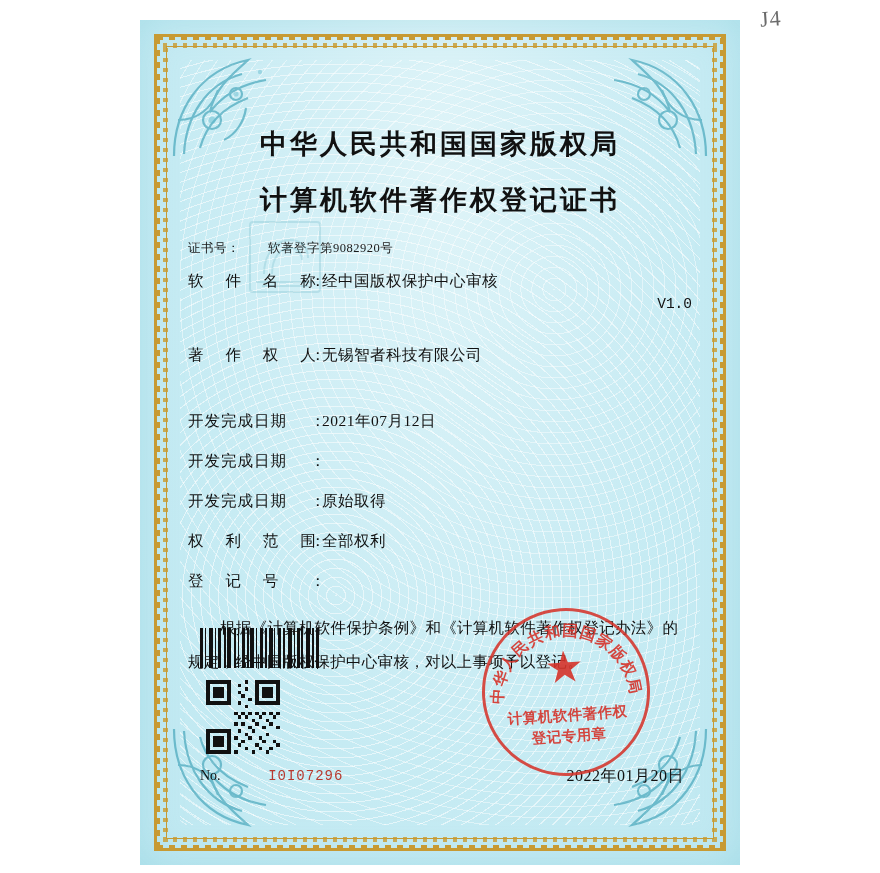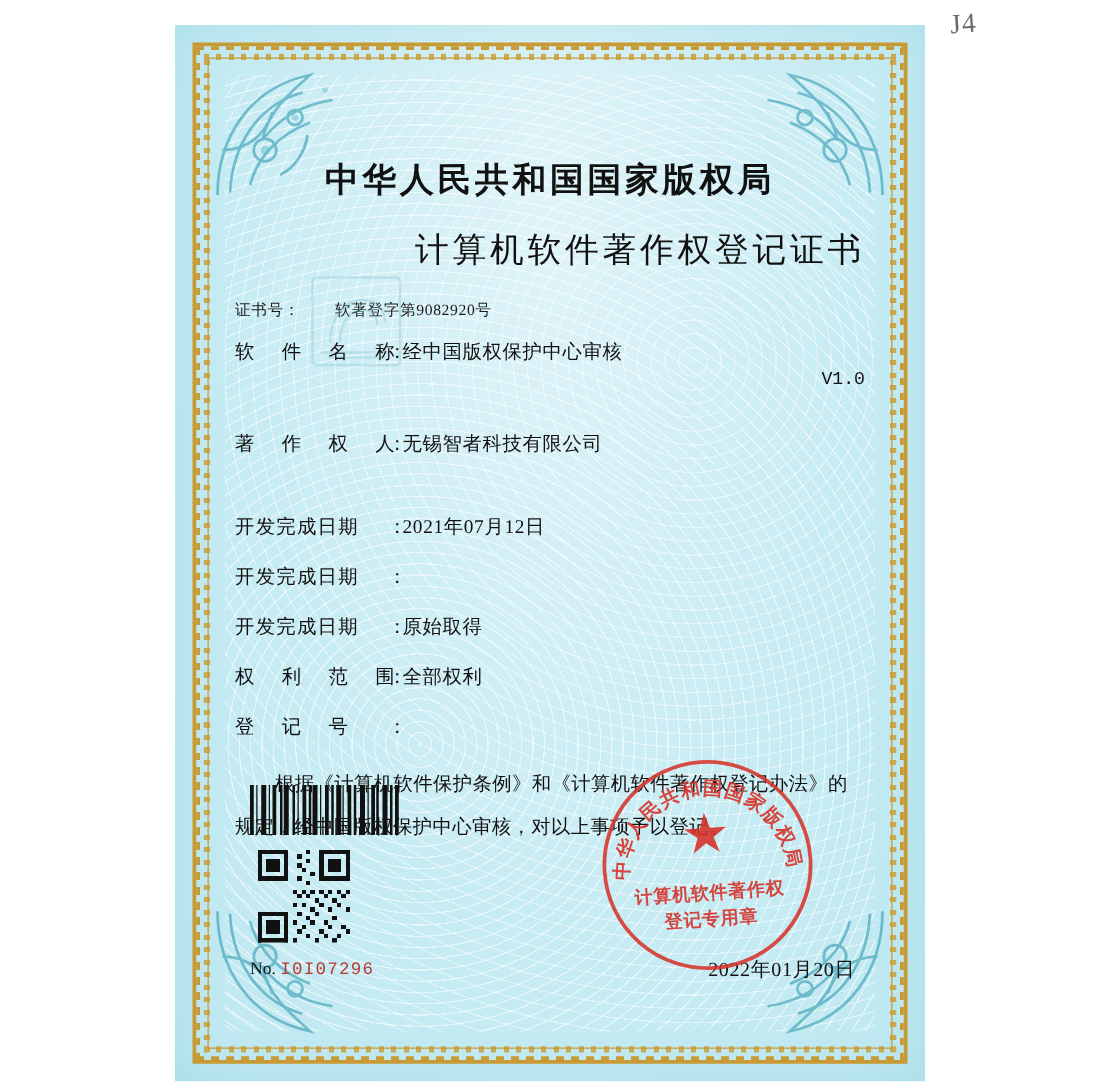--- a/index.html
+++ b/index.html
@@ -110,25 +110,25 @@
   .title-main {
     text-align: center;
     font-size: 27px;
     letter-spacing: 3px;
     color: #111;
     font-weight: bold;
     margin-top: 58px;
     font-family: "Liberation Serif", serif;
   }
   .title-sub {
-    text-align: right;
+    text-align: center;
     font-size: 27px;
     letter-spacing: 3px;
     color: #111;
-    font-weight: normal;
+    font-weight: bold;
     margin-top: 20px;
     font-family: "Liberation Serif", serif;
   }
 
   .cert-no {
     text-align: left;
     font-size: 12.5px;
     color: #1a1a1a;
     margin-top: 22px;
     padding-right: 8px;
@@ -213,20 +213,21 @@
     position: absolute;
     left: 12px;
     top: 700px;
     font-size: 14px;
     color: #111;
   }
   .serial .num {
     font-family: "Liberation Mono", monospace;
     color: #b8392f;
     letter-spacing: 1px;
+    margin-left: 44px;
   }
 
   .issue-date {
     position: absolute;
     right: 8px;
     top: 698px;
     font-size: 16px;
     color: #111;
     letter-spacing: .5px;
   }

